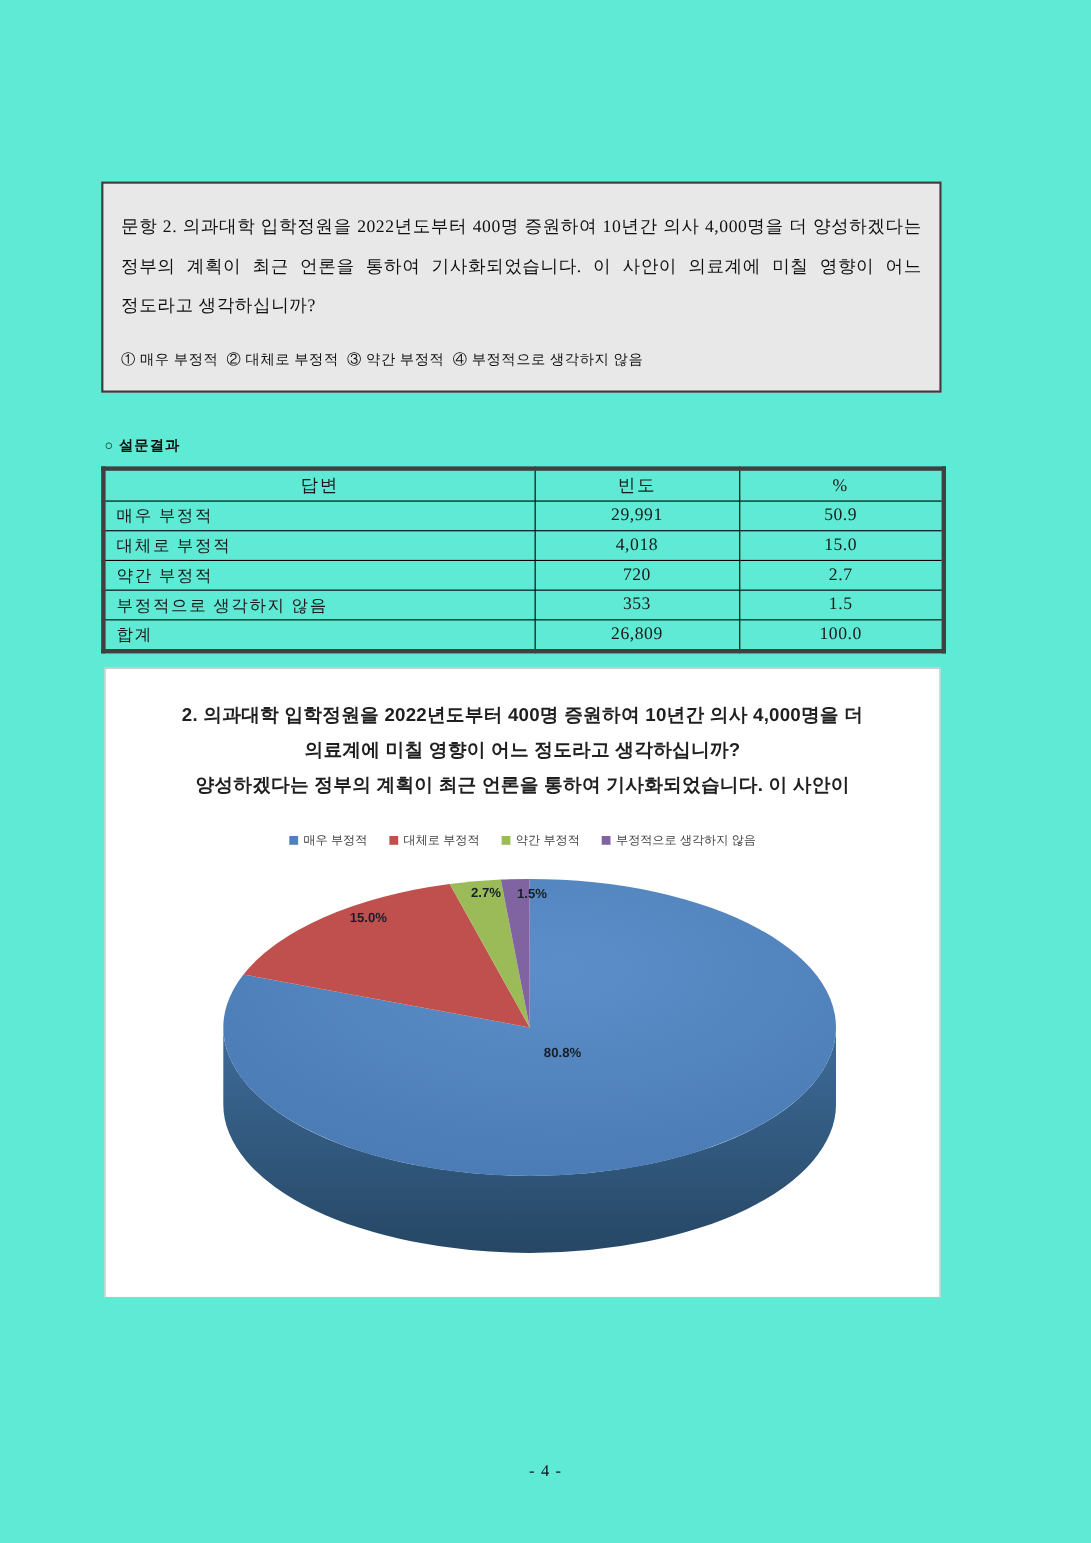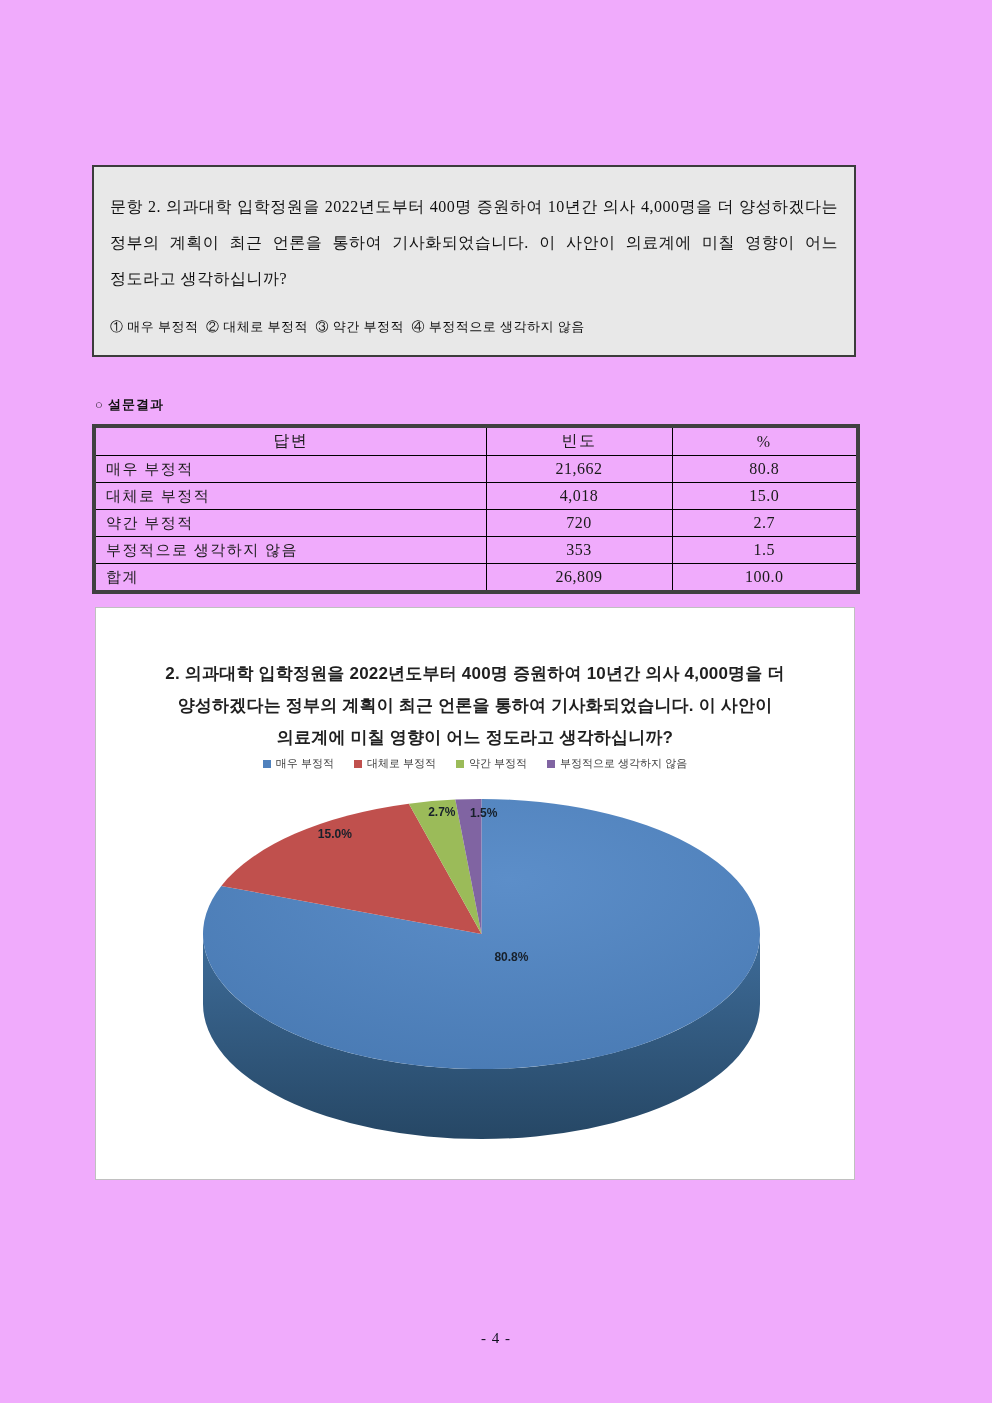--- a/index.html
+++ b/index.html
@@ -1,19 +1,19 @@
 <!DOCTYPE html>
 <html><head>
 <meta charset="utf-8">
 <style>
   html,body{margin:0;padding:0;background:#ffffff;}
   .page{
     position:relative;
     width:992px;height:1403px;
-    background:#f0abfc;
+    background:#5eead4;
     font-family:"Liberation Serif", serif;
     overflow:hidden;
   }
   
   .question-box{
     position:absolute;left:92px;top:165px;width:764px;height:192px;
     box-sizing:border-box;
     background:#e8e8e8;
     border:2px solid #3c3c3c;
     padding:22px 16px 0 16px;
@@ -57,21 +57,20 @@
     border:1px solid #c0c0c0;
     background:#ffffff;
     font-family:"Liberation Sans", sans-serif;
   }
   .chart-title{
     position:absolute;left:30px;right:30px;top:26px;
     text-align:center;
     font-size:17px;font-weight:bold;color:#1f1f1f;
     line-height:32px;letter-spacing:0.2px;
     word-break:keep-all;
-    margin-top:24px;
   }
   .chart-legend{
     position:absolute;left:0;right:0;top:148px;
     display:flex;justify-content:center;align-items:center;gap:20px;
   }
   .legend-item{display:flex;align-items:center;gap:5px;}
   .legend-marker{width:8px;height:8px;display:inline-block;}
   .legend-label{font-size:11px;color:#3f3f3f;}
   .pie-svg{position:absolute;left:0;top:0;width:758px;height:571px;}
   
@@ -101,22 +100,22 @@
     <thead>
         <tr>
           <th>답변</th>
           <th>빈도</th>
           <th>%</th>
         </tr>
       </thead>
     <tbody>
         <tr>
           <td class="answer">매우 부정적</td>
-          <td class="num">21,662</td>
-          <td class="num">80.8</td>
+          <td class="num">29,991</td>
+          <td class="num">50.9</td>
         </tr>
         <tr>
           <td class="answer">대체로 부정적</td>
           <td class="num">4,018</td>
           <td class="num">15.0</td>
         </tr>
         <tr>
           <td class="answer">약간 부정적</td>
           <td class="num">720</td>
           <td class="num">2.7</td>
@@ -151,22 +150,22 @@
         <path d="M 385.5 326 L 125.28938952583349 277.88439637371124 A 278.5 135 0 0 1 312.85564049826354 195.67347875750804 Z" fill="#C0504D"></path>
         <path d="M 385.5 326 L 312.85564049826354 195.67347875750804 A 278.5 135 0 0 1 359.29083474079385 191.5991347785842 Z" fill="#9BBB59"></path>
         <path d="M 385.5 326 L 359.29083474079385 191.5991347785842 A 278.5 135 0 0 1 385.49999999999994 191 Z" fill="#8064A2"></path>
         <text x="415.4162565596324" y="352.6824561631611" text-anchor="middle" font-family="&quot;Liberation Sans&quot;, sans-serif" font-size="12" font-weight="bold" fill="#17202A">80.8%</text>
         <text x="238.86409756369017" y="229.88378018503238" text-anchor="middle" font-family="&quot;Liberation Sans&quot;, sans-serif" font-size="12" font-weight="bold" fill="#17202A">15.0%</text>
         <text x="345.8633003285041" y="207.78600449412843" text-anchor="middle" font-family="&quot;Liberation Sans&quot;, sans-serif" font-size="12" font-weight="bold" fill="#17202A">2.7%</text>
         <text x="387.69276812962806" y="208.63488019212065" text-anchor="middle" font-family="&quot;Liberation Sans&quot;, sans-serif" font-size="12" font-weight="bold" fill="#17202A">1.5%</text>
       </svg>
     <div class="chart-title">
         <div>2. 의과대학 입학정원을 2022년도부터 400명 증원하여 10년간 의사 4,000명을 더</div>
+        <div>의료계에 미칠 영향이 어느 정도라고 생각하십니까?</div>
         <div>양성하겠다는 정부의 계획이 최근 언론을 통하여 기사화되었습니다. 이 사안이</div>
-        <div>의료계에 미칠 영향이 어느 정도라고 생각하십니까?</div>
       </div>
     <div class="chart-legend">
         <span class="legend-item">
           <span class="legend-marker" style="background: rgb(79, 129, 189);"></span>
           <span class="legend-label">매우 부정적</span>
         </span>
         <span class="legend-item">
           <span class="legend-marker" style="background: rgb(192, 80, 77);"></span>
           <span class="legend-label">대체로 부정적</span>
         </span>

